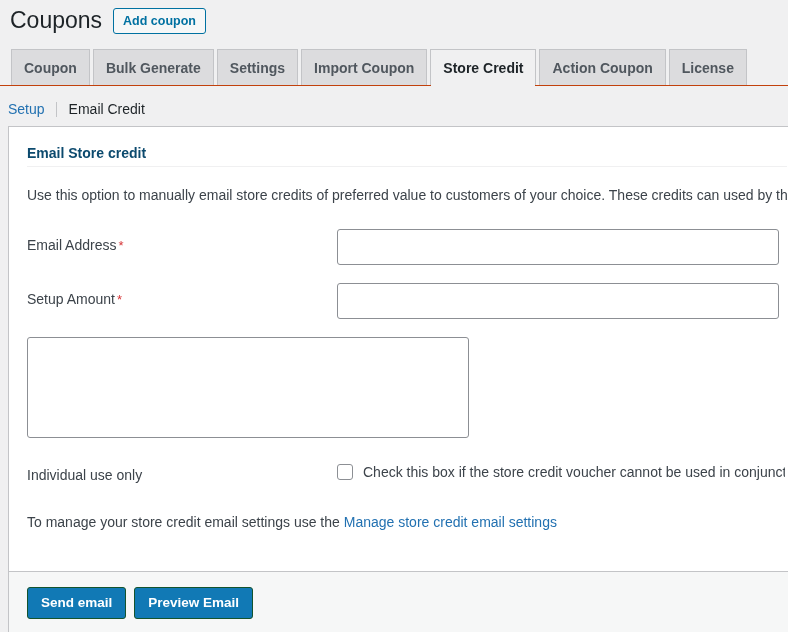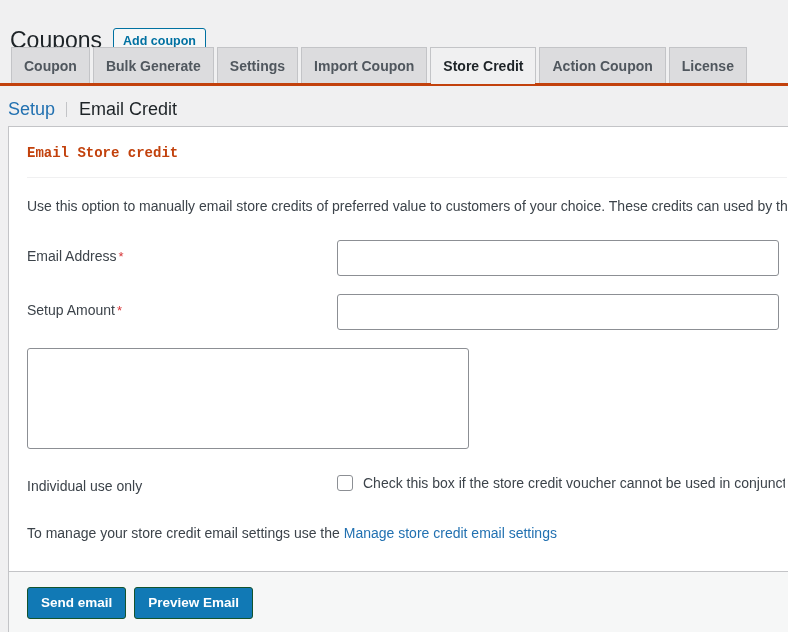--- a/index.html
+++ b/index.html
@@ -20,21 +20,20 @@
   }
 
   
   .page-header {
     position: absolute;
     left: 10px; top: 2px;
     display: flex;
     align-items: center;
     gap: 11px;
     height: 38px;
-    margin-top: 20px;
   }
   .page-title {
     font-size: 23px;
     font-weight: 400;
     color: #1d2327;
     line-height: 1.3;
     white-space: nowrap;
   }
   .btn-secondary {
     display: inline-flex;
@@ -56,21 +55,21 @@
   
   .tab-strip {
     position: absolute;
     left: 0; top: 46px;
     width: 788px;
     height: 40px;
     padding-left: 11px;
     display: flex;
     align-items: flex-end;
     gap: 3px;
-    border-bottom: 3px solid #c2410c;
+    border-bottom: 1px solid #c2410c;
     background: transparent;
   }
   .tab {
     position: relative;
     display: inline-flex;
     align-items: center;
     height: 36px;
     padding: 0 12px;
     background: #dcdcde;
     border: 1px solid #c3c4c7;
@@ -96,21 +95,21 @@
     background: #f0f0f1;
   }
 
   
   .subnav {
     position: absolute;
     left: 8px; top: 98px;
     display: flex;
     align-items: center;
     height: 22px;
-    font-size: 18px;
+    font-size: 14px;
   }
   .subnav-link {
     color: #2271b1;
     text-decoration: none;
     padding-right: 11px;
     cursor: pointer;
     white-space: nowrap;
   }
   .subnav-sep {
     width: 1px;
@@ -132,27 +131,26 @@
     background: #fff;
     border: 1px solid #c3c4c7;
     border-right: none;
     border-bottom: none;
   }
   .panel-body {
     padding: 18px 0 0 0;
   }
   .section-title {
     margin: 0 0 0 18px;
-    padding-bottom: 16px;
+    padding-bottom: 5px;
     font-size: 14px;
     font-weight: bold;
-    color: #c2410c;
+    color: #0c4a6e;
     border-bottom: 1px solid #f0f0f1;
     width: 760px;
-    font-family: Liberation Mono, monospace;
   }
   .section-desc {
     margin: 18px 0 0 18px;
     font-size: 14px;
     line-height: 1.5;
     color: #3c434a;
     white-space: nowrap;
     overflow: hidden;
     width: 762px;
   }

